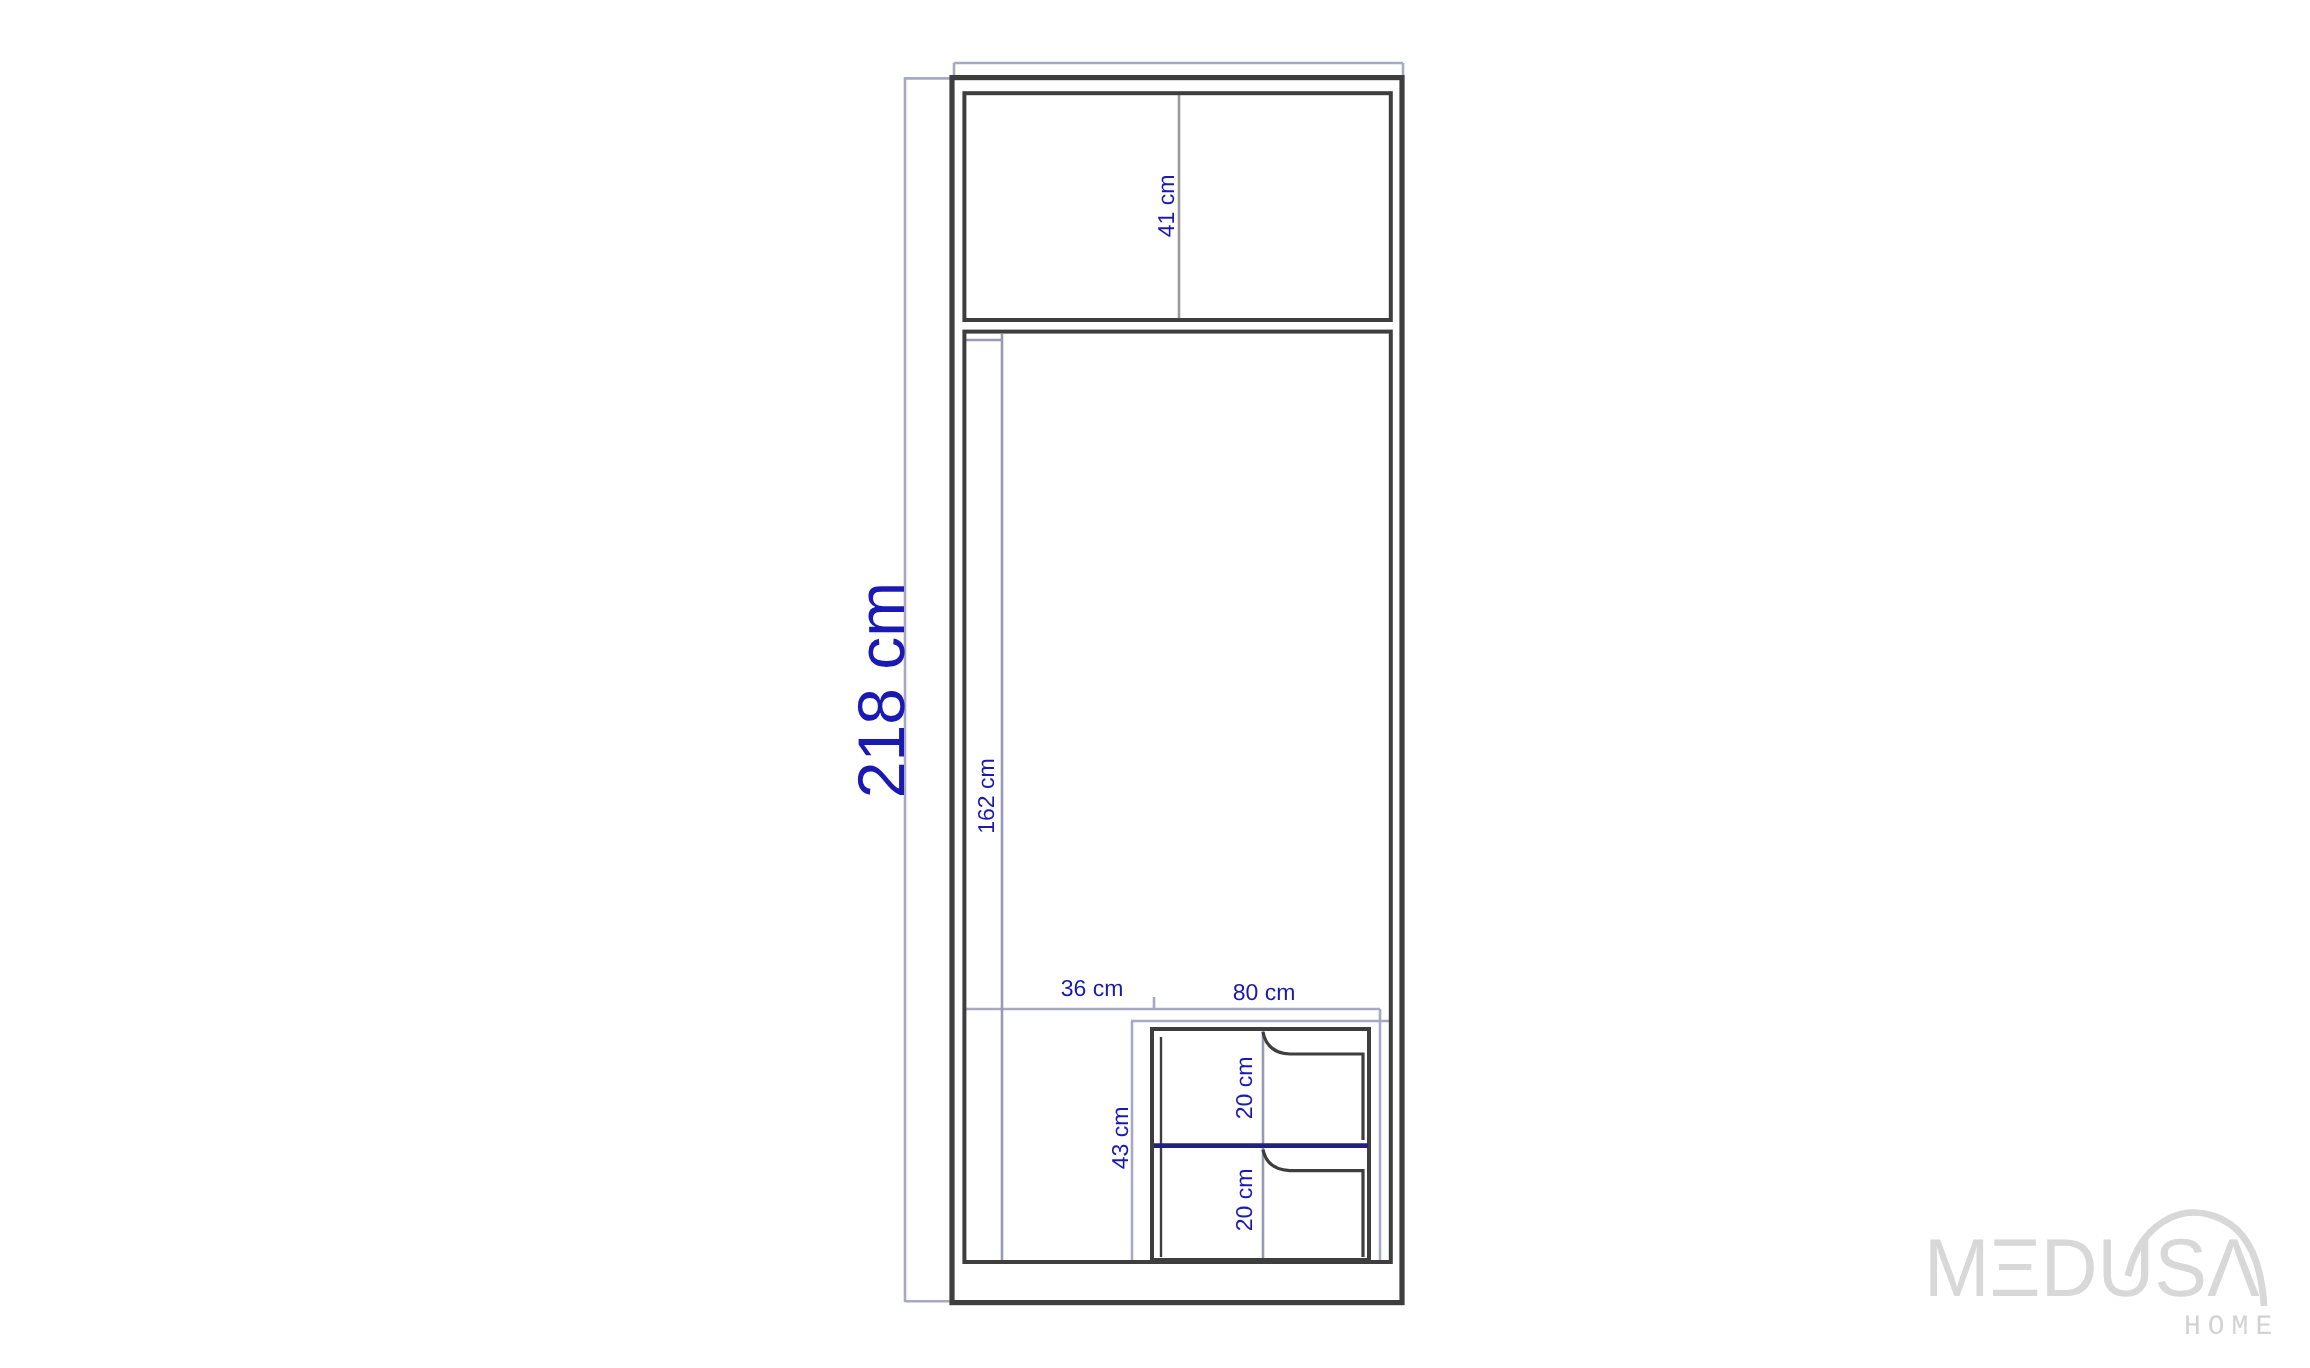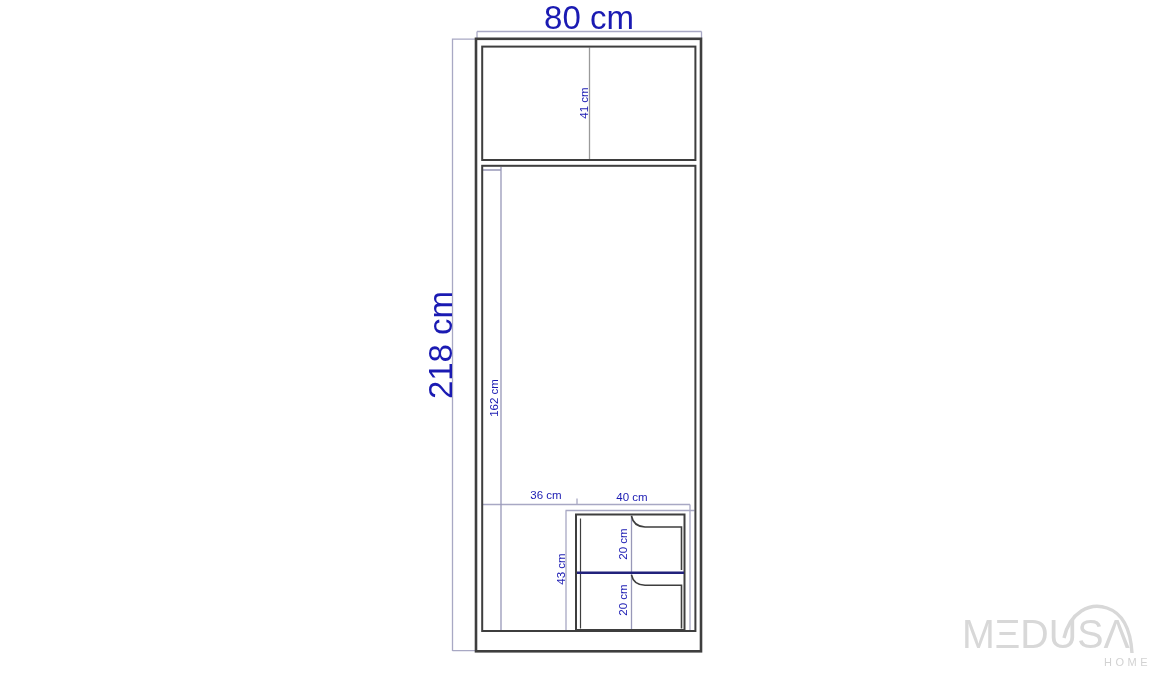--- a/index.html
+++ b/index.html
@@ -40,25 +40,26 @@
     font-size: 41px;
     line-height: 1.1;
     letter-spacing: 0px;
     transform: scaleX(0.96);
     transform-origin: left top;
     color: #d8d8d8;
     font-weight: 400;
   }
   .logo .home {
     position: absolute;
-    left: 142px;
+    left: 130px;
     top: 44px;
-    font-size: 11px;
+    font-size: 14px;
     letter-spacing: 3.5px;
     color: #d2d2d2;
+    font-family: Liberation Mono, monospace;
   }
 </style>
 </head>
 <body>
 
 <div class="stage">
 
   <svg width="1155" height="684" viewBox="0 0 1155 684">
 
     <g stroke="#a8a8c4" fill="none" stroke-width="1.3">
@@ -83,31 +84,30 @@
       <path d="M631.5,516 Q633.5,526.5 645,527 H681.5 V570" stroke="#3e3e3e" stroke-width="1.6"></path>
       <path d="M577,572.8 H684" stroke="#22227c" stroke-width="2.4"></path>
       <path d="M631.5,574.8 Q633.5,584.8 645,585.3 H681.5 V628.5" stroke="#3e3e3e" stroke-width="1.6"></path>
     </g>
 
     <g>
       <path d="M1064,638 C1070,612 1090,602 1107,608 C1122,613 1130.5,628 1132,653" stroke="#d8d8d8" stroke-width="3.4" fill="none"></path>
     </g>
   </svg>
 
-  <div class="lbl big" style="left:519px; top:1px; width:140px;">80 cm</div>
 
   <div class="lbl big vert" style="left:360px; top:329px; width:160px;">218 cm</div>
 
   <div class="lbl small vert" style="left:555px; top:96px; width:60px;">41 cm</div>
 
   <div class="lbl small vert" style="left:465px; top:391px; width:60px;">162 cm</div>
 
   <div class="lbl small" style="left:516px; top:489px; width:60px;">36 cm</div>
 
-  <div class="lbl small" style="left:602px; top:491px; width:60px;">40 cm</div>
+  <div class="lbl small" style="left:602px; top:491px; width:60px;">80 cm</div>
 
   <div class="lbl small vert" style="left:532px; top:562px; width:60px;">43 cm</div>
 
   <div class="lbl small vert" style="left:594px; top:537px; width:60px;">20 cm</div>
 
   <div class="lbl small vert" style="left:594px; top:593px; width:60px;">20 cm</div>
 
   <div class="logo">
     <div class="wordmark">MΞDUSΛ</div>
     <div class="home">HOME</div>

